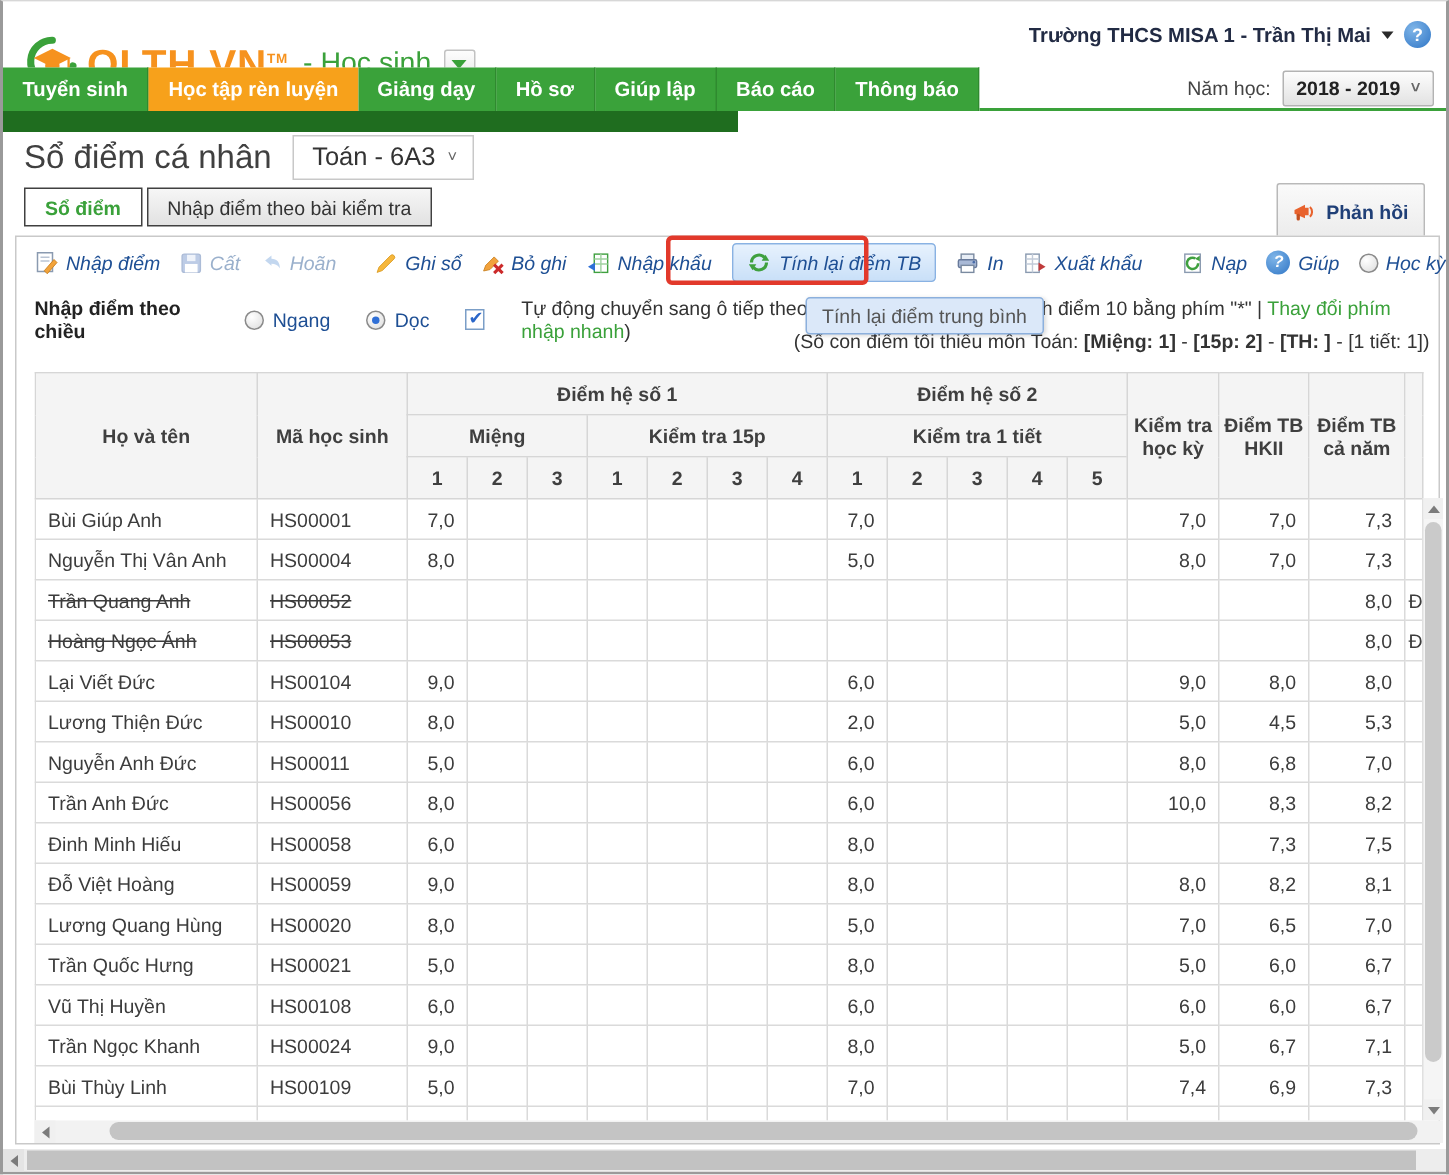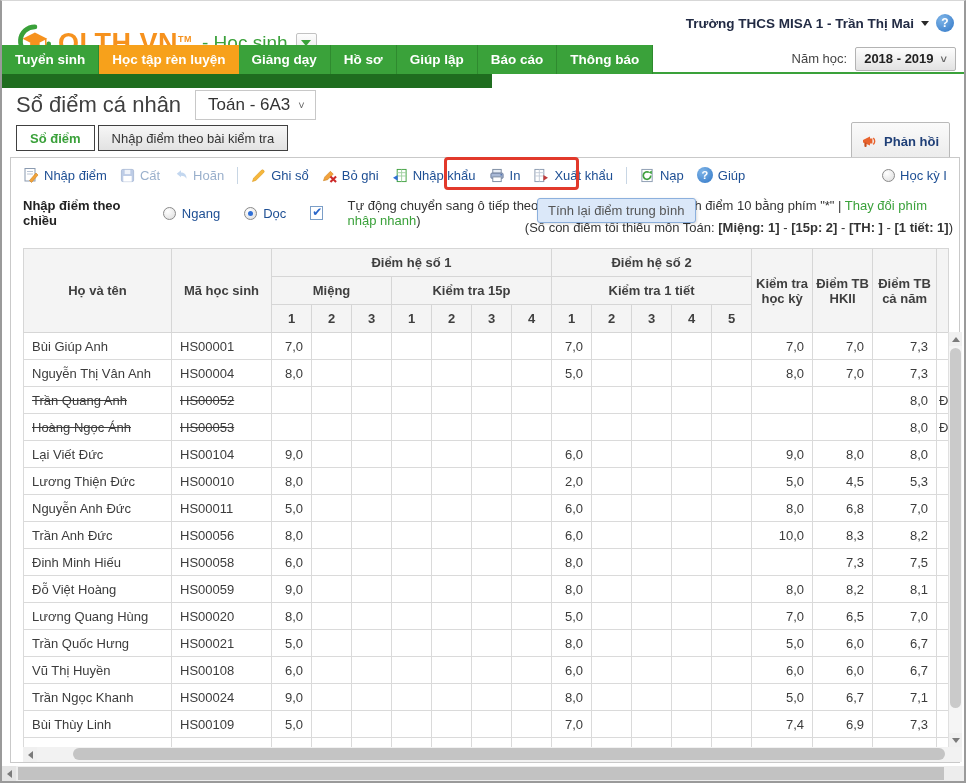--- a/index.html
+++ b/index.html
@@ -51,21 +51,21 @@
           border:1px solid #404040; cursor:pointer; }
   .vtab.active { background:#fff; color:#3aa13a; font-weight:bold; }
   .vtab.idle { background:linear-gradient(#f6f6f6,#e2e2e2); color:#333; }
   .feedback { position:absolute; right:14px; top:121px; height:39px; padding:0 10px;
               border:1px solid #b9b9b9; border-radius:2px; background:linear-gradient(#fafafa,#ebebeb);
               display:flex; align-items:center; gap:6px; font-size:13px; font-weight:bold; color:#1f3f77; cursor:pointer; }
 
   
   .panel { position:absolute; left:8px; top:156px; width:950px; height:606px; border:1px solid #c9c9c9; background:#fff; }
   .toolbar { position:absolute; left:0; top:0; width:100%; height:34px; display:flex; align-items:center;
-             gap:13px; padding:0 8px 0 12px; font-size:13px; color:#1e4f94; white-space:nowrap; }
+             gap:13px; padding:0 8px 0 12px; font-size:13px; color:#1e4f94; white-space:nowrap;font-style:italic; }
   .titem { display:flex; align-items:center; gap:5px; cursor:pointer; }
   .titem.disabled { color:#9ab0cc; cursor:default; }
   .titem.disabled svg { opacity:.45; }
   .tsep { width:1px; height:17px; background:#c8d6e4; }
   .tbtn { display:flex; align-items:center; gap:6px; padding:4px 9px; border:1px solid #89b2e3; border-radius:3px;
           background:linear-gradient(#e7f2fd,#c9e0f8); cursor:pointer; }
   .hkgrp { margin-left:auto; display:flex; align-items:center; gap:14px; padding-right:4px; }
   .radio { width:13px; height:13px; border-radius:50%; border:1px solid #8a8a8a;
            background:radial-gradient(circle at 35% 30%,#fff,#dcdcdc); display:inline-block; position:relative; cursor:pointer; }
   .radio.checked::after { content:""; position:absolute; left:3px; top:3px; width:5px; height:5px; border-radius:50%; background:#2f6fd6; }
@@ -245,20 +245,33 @@
             <svg width="16" height="15" viewBox="0 0 16 16">
               <rect x="5" y="1.5" width="9.5" height="13" fill="#fff" stroke="#3fa03f"></rect>
               <line x1="5" y1="5" x2="14.5" y2="5" stroke="#9fd09f"></line>
               <line x1="5" y1="8.5" x2="14.5" y2="8.5" stroke="#9fd09f"></line>
               <line x1="9.7" y1="1.5" x2="9.7" y2="14.5" stroke="#9fd09f"></line>
               <polygon points="0.5,10.5 5.5,7.5 5.5,13.5" fill="#2f6fd6"></polygon>
             </svg>
           </span>
         <span>Nhập khẩu</span>
       </span>
+      <span class="tbtn">
+        <span>
+            <svg width="16" height="16" viewBox="0 0 16 16">
+              <g stroke="#3fa03f" stroke-width="2.1" fill="none">
+                <path d="M13 8a5 5 0 0 1-8.6 3.4"></path>
+                <path d="M3 8a5 5 0 0 1 8.6-3.4"></path>
+              </g>
+              <polygon points="1.2,9.2 6.2,9.2 3.7,13.2" fill="#3fa03f"></polygon>
+              <polygon points="14.8,6.8 9.8,6.8 12.3,2.8" fill="#3fa03f"></polygon>
+            </svg>
+          </span>
+        <span>Tính lại điểm TB</span>
+      </span>
       <span class="titem">
         <span>
             <svg width="16" height="15" viewBox="0 0 16 16">
               <rect x="3.5" y="1.5" width="9" height="4" fill="#e7edf5" stroke="#7a8aa0"></rect>
               <rect x="1.5" y="5.5" width="13" height="5.5" rx="1" fill="#a9b9d6" stroke="#67799a"></rect>
               <rect x="3.5" y="9.5" width="9" height="5" fill="#fff" stroke="#7a8aa0"></rect>
               <circle cx="12.5" cy="7.2" r="0.9" fill="#4a6ca8"></circle>
             </svg>
           </span>
         <span>In</span>
@@ -305,21 +318,21 @@
           <span class="radio"></span>
           <span>Ngang</span>
         </span>
       <span class="optradio">
           <span class="radio checked"></span>
           <span>Dọc</span>
         </span>
       <span class="cbox checked"></span>
       <span class="autotext" id="auto-text"><span>Tự động chuyển sang ô tiếp theo khi nhập điểm (Nhập nhanh điểm 10 bằng phím "*" | </span><span class="green-link">Thay đổi phím nhập nhanh</span><span>)</span></span>
     </div>
-    <div class="minline" id="min-text"><span>(Số con điểm tối thiểu môn Toán: </span><span style="font-weight: bold;">[Miệng: 1]</span><span> - </span><span style="font-weight: bold;">[15p: 2]</span><span> - </span><span style="font-weight: bold;">[TH: ]</span><span> - </span><span style="font-weight: bold;">[1 tiết: 1]</span><span>)</span></div>
+    <div class="minline" id="min-text"><span>(Số con điểm tối thiểu môn Toán: </span><span style="font-weight: bold;">[Miệng: 1]</span><span> - </span><span style="font-weight: bold;">[15p: 2]</span><span> - </span><span style="font-weight: bold;">[TH: ]</span><span> - </span><span style="font-weight: normal;">[1 tiết: 1]</span><span>)</span></div>
 
     <div class="gridwrap">
       <table class="grid">
         <colgroup id="grid-cols">
             <col style="width:148px">
             <col style="width:100px">
             <col style="width:40px">
             <col style="width:40px">
             <col style="width:40px">
             <col style="width:40px">

